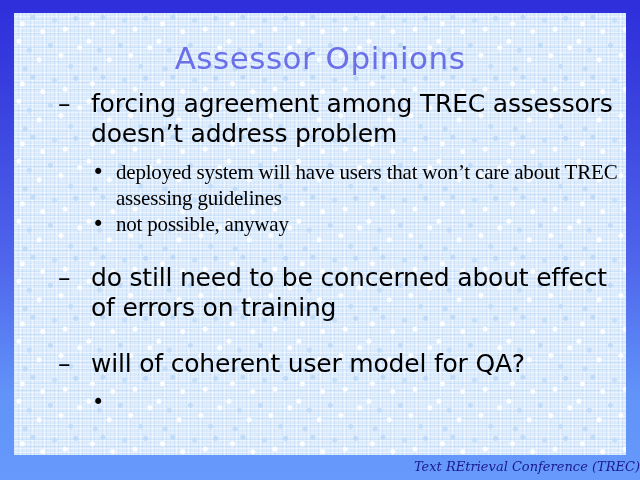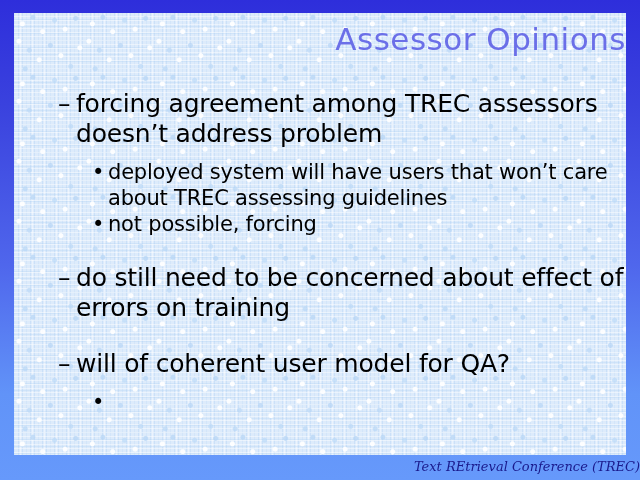--- a/index.html
+++ b/index.html
@@ -47,23 +47,23 @@
       repeating-linear-gradient(90deg,  rgba(255,255,255,0.40) 0 1px, rgba(255,255,255,0) 1px 6px);
     background-size:
       70px 60px, 70px 60px, 70px 60px, 70px 60px, 70px 60px, 70px 60px, 70px 60px,
       70px 60px, 70px 60px, 70px 60px, 70px 60px, 70px 60px, 70px 60px, 70px 60px,
       4px 4px, 4px 4px, 7px 7px, 6px 6px;
   }
 
   #slide-title {
     position: absolute;
     left: 0;
-    top: 8px;
+    top: 27px;
     width: 612px;
-    text-align: right;
+    text-align: center;
     font-family: "DejaVu Sans", sans-serif;
     font-size: 31px;
     line-height: 36px;
     color: #6B6FE8;
     letter-spacing: 0.5px;
     white-space: nowrap;
   }
 
   #body-blocks {
     position: absolute;
@@ -86,41 +86,43 @@
   .lvl1 .marker {
     position: absolute;
     left: 44px;
     top: 0;
     width: 18px;
     text-align: left;
   }
   .lvl1 .txt {
     display: block;
     padding-left: 18px;
+    margin-left: 15px;
   }
 
   .lvl2 {
     position: relative;
     padding-left: 78px;
     font-size: 21px;
     line-height: 26px;
     color: #000000;
     font-family: "DejaVu Sans", sans-serif;
     letter-spacing: -0.2px;
   }
   .lvl2 .marker {
     position: absolute;
     left: 78px;
     top: 0;
     width: 14px;
     text-align: left;
   }
   .lvl2 .txt {
     display: block;
-    padding-left: 16px;
+    padding-left: 24px;
+    font-family: Liberation Serif, serif;
   }
 
   .gap-sm { height: 10px; }
   .gap-lg { height: 26px; }
 
   #footer-note {
     position: absolute;
     right: 0;
     bottom: 4px;
     font-family: "DejaVu Serif", serif;
@@ -149,21 +151,21 @@
 
       <div class="gap-sm"></div>
 
       <div class="block lvl2">
         <span class="marker">•</span>
         <span class="txt">deployed system will have users that won’t care about TREC assessing guidelines</span>
       </div>
 
       <div class="block lvl2">
         <span class="marker">•</span>
-        <span class="txt">not possible, forcing</span>
+        <span class="txt">not possible, anyway</span>
       </div>
 
       <div class="gap-lg"></div>
 
       <div class="block lvl1">
         <span class="marker">–</span>
         <span class="txt">do still need to be concerned about effect of errors on training</span>
       </div>
 
       <div class="gap-lg"></div>

